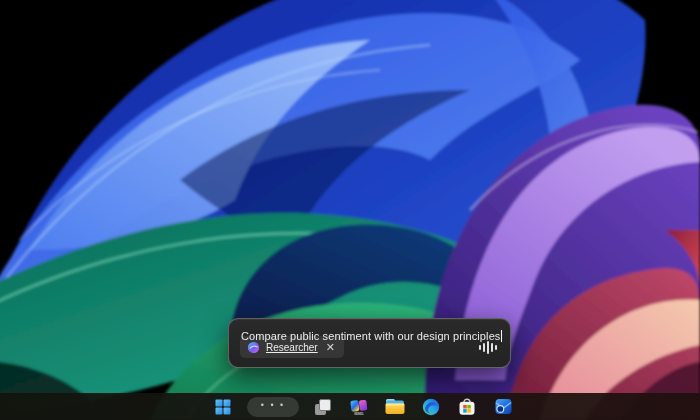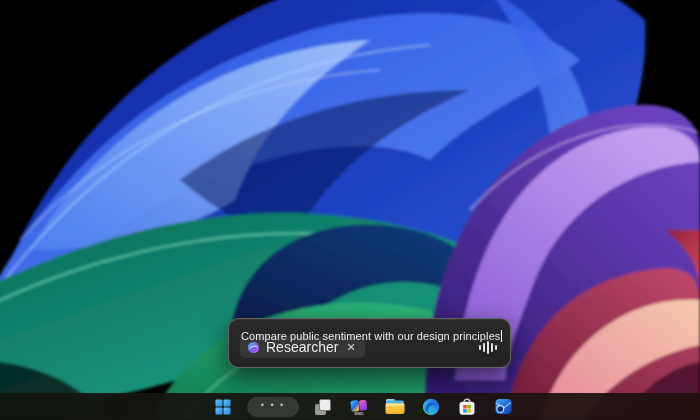--- a/index.html
+++ b/index.html
@@ -30,21 +30,21 @@
     margin-left:1px; vertical-align:-2px;
     animation:blink 1.1s steps(1) infinite;
   }
   @keyframes blink { 50% { opacity:0; } }
   .chip-row { position:absolute; left:11px; bottom:9px; display:flex; align-items:center; }
   .agent-chip {
     display:inline-flex; align-items:center; gap:6px;
     background:rgba(255,255,255,0.08); border-radius:5px;
     padding:3px 9px 3px 7px; height:16px; cursor:default;
   }
-  .agent-chip .chip-label { font-size:14px; color:#ececec; }
+  .agent-chip .chip-label { font-size:10px; color:#ececec;text-decoration:underline; }
   .chip-close { font-size:11px; color:#d5d5d5; margin-left:2px; line-height:1; }
   .voice-btn {
     position:absolute; right:13px; bottom:13px;
     display:flex; align-items:center; gap:2px; height:14px;
   }
   .voice-btn span { width:2px; background:#e3e3e3; border-radius:1px; }
   .vb1{height:5px} .vb2{height:9px} .vb3{height:13px} .vb4{height:9px} .vb5{height:5px}
 
   
   .taskbar {

